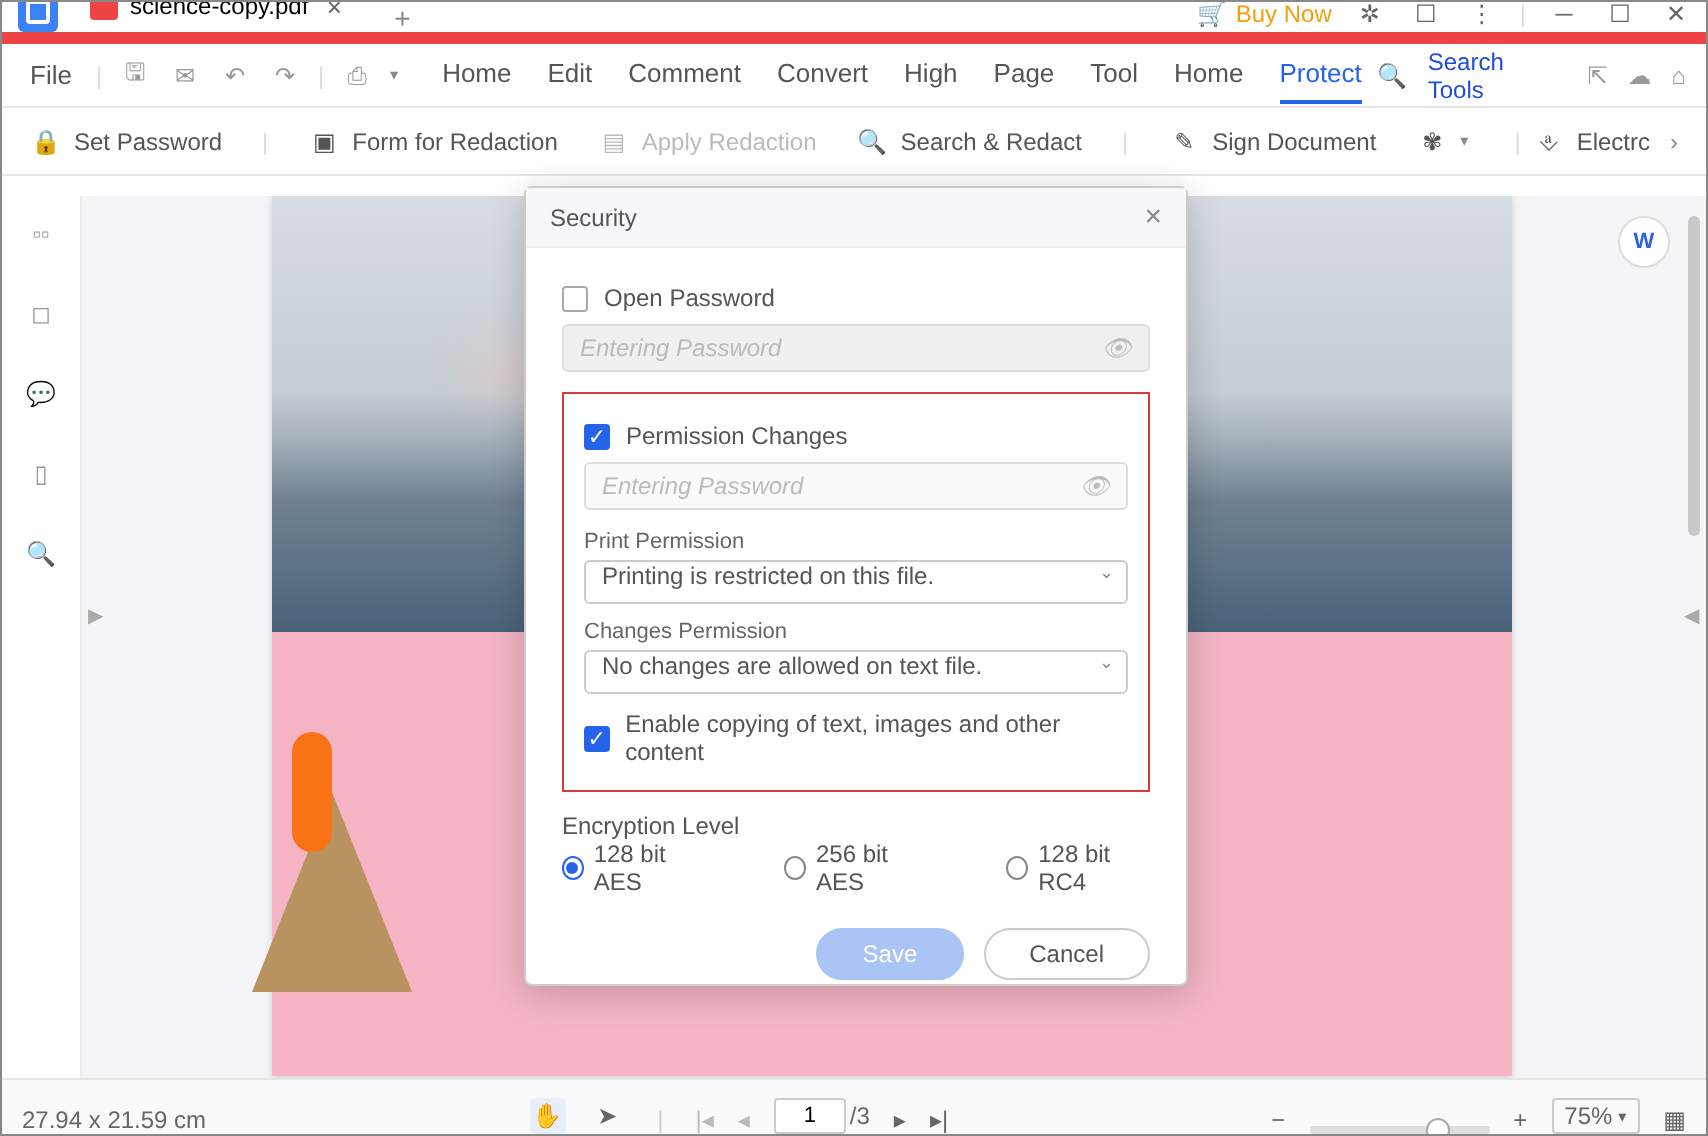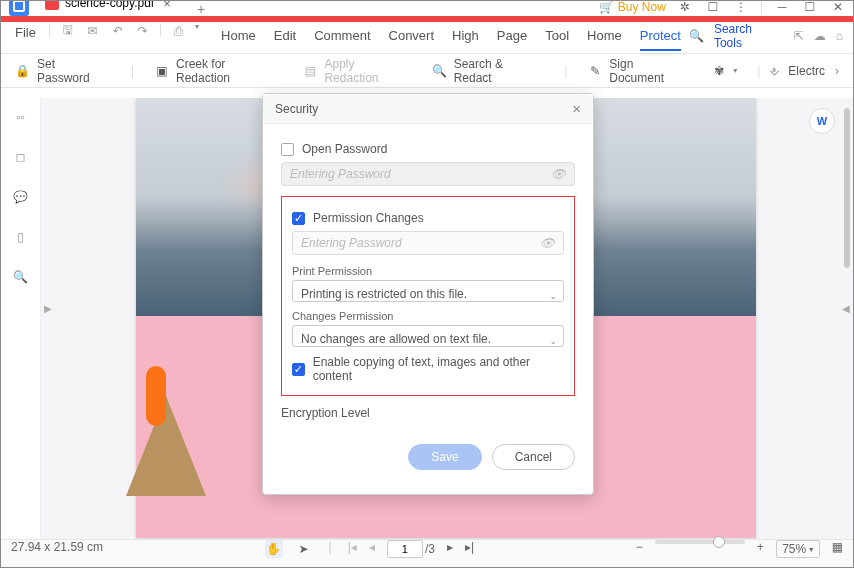--- a/index.html
+++ b/index.html
@@ -8,21 +8,21 @@
 .app-icon{width:20px;height:20px;margin:0 6px 0 8px;background:#3b82f6;border-radius:3px;position:relative}
 .app-icon::after{content:"";position:absolute;left:4px;top:4px;right:4px;bottom:4px;border:2px solid #fff;border-radius:2px}
 .tab{height:26px;display:flex;align-items:center;padding:0 10px;background:#fff;border-radius:6px 6px 0 0;gap:6px}
 .tab-icon{width:14px;height:14px;background:#ef4444;border-radius:2px}
 .tab-close{width:14px;height:14px;display:flex;align-items:center;justify-content:center;color:#666;cursor:pointer;font-size:13px}
 .newtab{width:14px;height:14px;margin-left:10px;color:#888;font-size:14px;display:flex;align-items:center;justify-content:center}
 .titlebar-spacer{flex:1}
 .title-right{display:flex;align-items:center;gap:10px;padding-right:6px}
 .buy-now{display:flex;align-items:center;gap:4px;color:#f59e0b;font-size:11px}
 .win-btn{width:18px;height:18px;display:flex;align-items:center;justify-content:center;color:#666}
-.menubar{height:32px;display:flex;align-items:flex-start;border-bottom:1px solid #e5e5e5;padding:0 10px;gap:8px}
+.menubar{height:32px;display:flex;align-items:center;border-bottom:1px solid #e5e5e5;padding:0 10px;gap:8px}
 .file-menu{color:#555;padding:3px 4px;font-size:13px}
 .menu-icon{width:18px;height:18px;display:flex;align-items:center;justify-content:center;color:#999}
 .menu-sep{color:#ddd}
 .nav-tabs{display:flex;gap:18px;margin-left:14px}
 .nav-tab{color:#555;font-size:13px;padding:6px 0}
 .nav-tab.active{color:#2563eb;border-bottom:2px solid #2563eb}
 .right-tools{margin-left:auto;display:flex;align-items:center;gap:10px;color:#999}
 .search-tools{color:#1d4ed8;font-size:12px}
 .toolbar{height:34px;display:flex;align-items:center;padding:0 14px;gap:20px;border-bottom:1px solid #e5e5e5}
 .tool-btn{display:flex;align-items:center;gap:6px;color:#555;font-size:12px}
@@ -41,43 +41,43 @@
 .page-sky{height:218px;background:linear-gradient(180deg,#d8dde3 0%,#c5ccd4 45%,#a8b2bb 55%,#6e8292 70%,#4a6378 100%);position:relative}
 .page-sky::after{content:"";position:absolute;top:30%;left:15%;width:30%;height:20%;background:rgba(255,200,180,.3);border-radius:50%;filter:blur(10px)}
 .page-body{position:relative;height:222px}
 .volcano{position:absolute;left:-30px;top:20px;width:120px;height:160px}
 .vshape{width:0;height:0;border-left:40px solid transparent;border-right:40px solid transparent;border-bottom:100px solid #b8935f;position:absolute;bottom:0;left:20px}
 .lava{position:absolute;left:40px;top:30px;width:20px;height:60px;background:#f97316;border-radius:10px}
 .page-title{position:absolute;top:22px;left:0;right:0;text-align:center;font-size:42px;font-weight:700;color:#000}
 .page-sub{position:absolute;top:132px;left:0;right:0;text-align:center;font-size:19px;color:#000}
 .page-author{position:absolute;top:156px;left:0;right:0;text-align:center;font-size:17px;color:#000}
 .w-badge{position:absolute;right:18px;top:10px;width:26px;height:26px;border-radius:50%;background:#fff;border:1px solid #ddd;display:flex;align-items:center;justify-content:center;color:#2563eb;font-weight:700;font-size:11px}
-.statusbar{position:absolute;bottom:0;left:0;right:0;height:28px;border-top:1px solid #e5e5e5;display:flex;align-items:flex-start;padding:0 10px;gap:12px;background:#fafafa;color:#666;font-size:11px}
+.statusbar{position:absolute;bottom:0;left:0;right:0;height:28px;border-top:1px solid #e5e5e5;display:flex;align-items:flex-end;padding:0 10px;gap:12px;background:#fafafa;color:#666;font-size:11px}
 .status-spacer{flex:1}
 .hand-icon,.cursor-icon{width:18px;height:18px;display:flex;align-items:center;justify-content:center;border-radius:3px}
 .hand-icon{background:#e8eef9}
 .pg-input{width:36px;height:18px;border:1px solid #ccc;text-align:center;font-size:11px;border-radius:2px}
 .zoom-track{width:90px;height:4px;background:#ddd;border-radius:2px;position:relative}
 .zoom-thumb{position:absolute;right:20px;top:-4px;width:12px;height:12px;background:#fff;border:1px solid #aaa;border-radius:50%}
 .zoom-val{width:44px;height:18px;border:1px solid #ccc;display:flex;align-items:center;justify-content:center;font-size:11px;border-radius:2px}
 .dialog{position:absolute;left:261px;top:92px;width:332px;background:#fff;border:1px solid #ccc;border-radius:4px;box-shadow:0 4px 18px rgba(0,0,0,.2);z-index:10}
 .dlg-title{height:30px;display:flex;align-items:center;padding:0 12px;border-bottom:1px solid #eee;color:#555;font-size:12px;background:#f7f8fa}
 .dlg-close{margin-left:auto;font-size:15px;color:#888;cursor:pointer}
-.dlg-body{padding:12px 18px 24px}
+.dlg-body{padding:12px 18px 2px}
 .chk-row{display:flex;align-items:center;gap:8px;margin:6px 0;font-size:12px;color:#555}
 .chk{width:13px;height:13px;border:1px solid #aaa;border-radius:2px;display:flex;align-items:center;justify-content:center;font-size:11px;color:#fff}
 .chk.on{background:#2563eb;border-color:#2563eb}
 .pw-field{height:24px;border:1px solid #ddd;border-radius:3px;display:flex;align-items:center;padding:0 8px;color:#bbb;font-style:italic;font-size:11px;margin:4px 0 10px;background:#fafafa}
 .pw-field.disabled{background:#f0f0f0}
 .pw-eye{margin-left:auto;color:#bbb}
 .highlight{border:1.5px solid #d63b3b;padding:8px 10px 6px;margin:4px 0 10px}
 .field-label{font-size:11px;color:#666;margin:8px 0 3px}
-.select{height:22px;border:1px solid #ccc;border-radius:3px;display:flex;align-items:flex-end;padding:0 8px;font-size:11px;color:#555;position:relative}
+.select{height:22px;border:1px solid #ccc;border-radius:3px;display:flex;align-items:flex-start;padding:0 8px;font-size:11px;color:#555;position:relative}
 .select-caret{position:absolute;right:6px;font-size:9px;color:#888}
-.section-label{font-size:12px;color:#555;margin:8px 0 24px}
+.section-label{font-size:12px;color:#555;margin:8px 0 0}
 .radio-row{display:flex;gap:40px;margin-bottom:16px}
 .radio{display:flex;align-items:center;gap:5px;font-size:11px;color:#555}
 .rdot{width:12px;height:12px;border:1px solid #888;border-radius:50%;display:flex;align-items:center;justify-content:center}
 .rdot.on{border-color:#2563eb}
 .rdot.on::after{content:"";width:6px;height:6px;background:#2563eb;border-radius:50%}
 .dlg-buttons{display:flex;justify-content:flex-end;gap:10px}
 .btn{height:26px;padding:0 22px;border-radius:13px;border:1px solid #ccc;background:#fff;font-size:12px;color:#555;display:flex;align-items:center}
 .btn.primary{background:#a9c4f5;border-color:#a9c4f5;color:#fff}
 </style>
 </head>
@@ -138,21 +138,21 @@
 </div>
 
 <div class="toolbar">
   <div class="tool-btn">
     <span class="tool-icon">🔒</span>
     <span>Set Password</span>
   </div>
   <span class="menu-sep">|</span>
   <div class="tool-btn">
     <span class="tool-icon">▣</span>
-    <span>Creek for Redaction</span>
+    <span>Form for Redaction</span>
   </div>
   <div class="tool-btn disabled">
     <span class="tool-icon">▤</span>
     <span>Apply Redaction</span>
   </div>
   <div class="tool-btn">
     <span class="tool-icon">🔍</span>
     <span>Search &amp; Redact</span>
   </div>
   <span class="menu-sep">|</span>
@@ -236,20 +236,34 @@
         <span>No changes are allowed on text file.</span>
         <span class="select-caret">⌄</span>
       </div>
       <div class="chk-row" style="margin-top:8px">
         <div class="chk on">✓</div>
         <span>Enable copying of text, images and other content</span>
       </div>
     </div>
 
     <div class="section-label">Encryption Level</div>
+    <div class="radio-row">
+      <div class="radio">
+          <div class="rdot on"></div>
+          <span>128 bit AES</span>
+        </div>
+      <div class="radio">
+          <div class="rdot"></div>
+          <span>256 bit AES</span>
+        </div>
+      <div class="radio">
+          <div class="rdot"></div>
+          <span>128 bit RC4</span>
+        </div>
+    </div>
 
     <div class="dlg-buttons">
       <div class="btn primary">Save</div>
       <div class="btn">Cancel</div>
     </div>
   </div>
 </div>
 
 <div class="statusbar">
   <span>27.94 x 21.59 cm</span>

